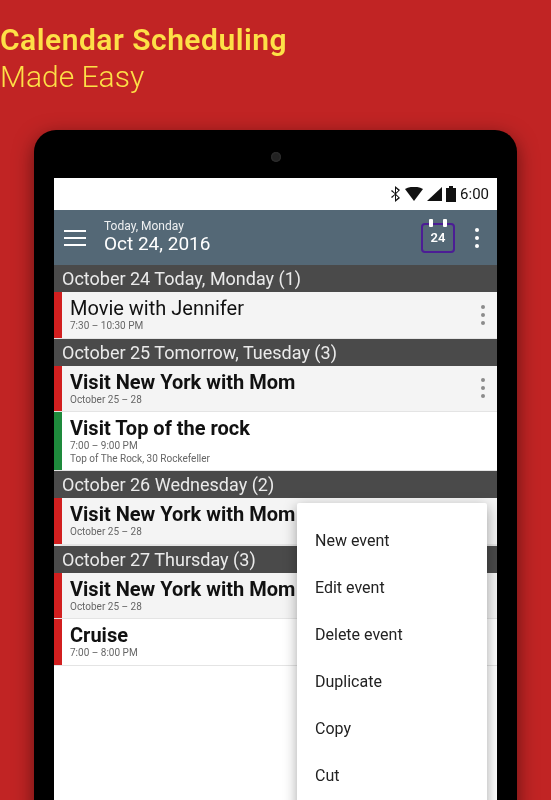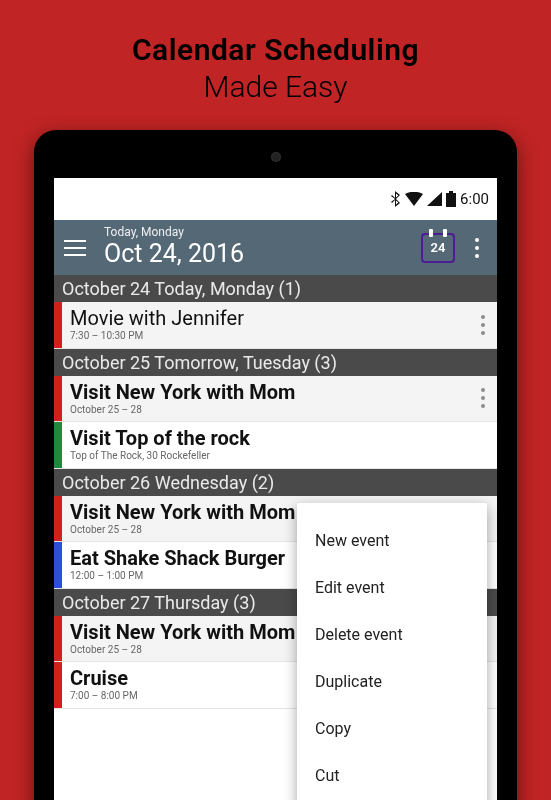--- a/index.html
+++ b/index.html
@@ -5,23 +5,23 @@
   * { box-sizing: border-box; margin: 0; padding: 0; }
   body {
     width: 551px;
     height: 800px;
     background: #c12424;
     font-family: -apple-system, Roboto, "Helvetica Neue", Arial, sans-serif;
     overflow: hidden;
     position: relative;
   }
   .promo-title {
-    text-align: center;
-    color: #000000;
-    padding-top: 32px;
+    text-align: left;
+    color: #fde047;
+    padding-top: 22px;
   }
   .promo-title .line1 { font-size: 30px; font-weight: 600; letter-spacing: 0.5px; }
   .promo-title .line2 { font-size: 30px; font-weight: 300; margin-top: 2px; }
 
   .tablet {
     position: absolute;
     left: 34px;
     top: 130px;
     width: 483px;
     height: 700px;
@@ -43,21 +43,21 @@
   .screen {
     background: #fff;
     width: 100%;
     height: 100%;
     box-shadow: 4px 0 8px rgba(0,0,0,0.4);
     overflow: hidden;
     position: relative;
   }
 
   .status-bar {
-    height: 42px;
+    height: 32px;
     background: #fff;
     display: flex;
     justify-content: flex-end;
     align-items: center;
     padding-right: 8px;
     gap: 4px;
     font-size: 15px;
     color: #111;
   }
   .status-bar svg { display:block; }
@@ -71,21 +71,21 @@
     padding: 0 10px;
   }
   .hamburger {
     width: 26px; height: 26px;
     display: flex; flex-direction: column; justify-content: center; gap: 5px;
     margin-right: 14px;
   }
   .hamburger span { height: 2px; background: #fff; width: 22px; }
   .title-block { flex: 1; line-height: 1.15; }
   .title-small { font-size: 12px; opacity: 0.9; }
-  .title-big { font-size: 25px; }
+  .title-big { font-size: 19px; }
   .cal-icon {
     width: 34px; height: 30px;
     border: 2px solid #4c1d95; border-radius: 4px;
     position: relative;
     display:flex; align-items:center; justify-content:center;
     font-size: 13px; font-weight: 600; color:#fff;
     margin-right: 12px;
     padding-bottom:1px;
   }
   .cal-icon::before, .cal-icon::after {
@@ -214,39 +214,36 @@
               <span></span>
               <span></span>
               <span></span>
             </div>
           </div>
         </div>
         <div class="event">
           <div class="color-bar" style="background: rgb(30, 138, 60);"></div>
           <div class="event-body">
             <div class="event-title bold">Visit Top of the rock</div>
+            <div class="event-sub">7:00 – 9:00 PM</div>
             <div class="event-sub">Top of The Rock, 30 Rockefeller</div>
           </div>
           <div class="event-actions"></div>
         </div>
         <div class="section-header">October 26 Wednesday (2)</div>
         <div class="event alt">
           <div class="color-bar" style="background: rgb(210, 31, 31);"></div>
           <div class="event-body">
             <div class="event-title bold">Visit New York with Mom</div>
             <div class="event-sub">October 25 – 28</div>
           </div>
           <div class="event-actions"></div>
         </div>
         <div class="event">
           <div class="color-bar" style="background: rgb(43, 79, 216);"></div>
-          <div class="event-body">
-            <div class="event-title bold">Eat Shake Shack Burger</div>
-            <div class="event-sub">12:00 – 1:00 PM</div>
-          </div>
           <div class="event-actions"></div>
         </div>
         <div class="section-header">October 27 Thursday (3)</div>
         <div class="event alt">
           <div class="color-bar" style="background: rgb(210, 31, 31);"></div>
           <div class="event-body">
             <div class="event-title bold">Visit New York with Mom</div>
             <div class="event-sub">October 25 – 28</div>
           </div>
           <div class="event-actions"></div>

